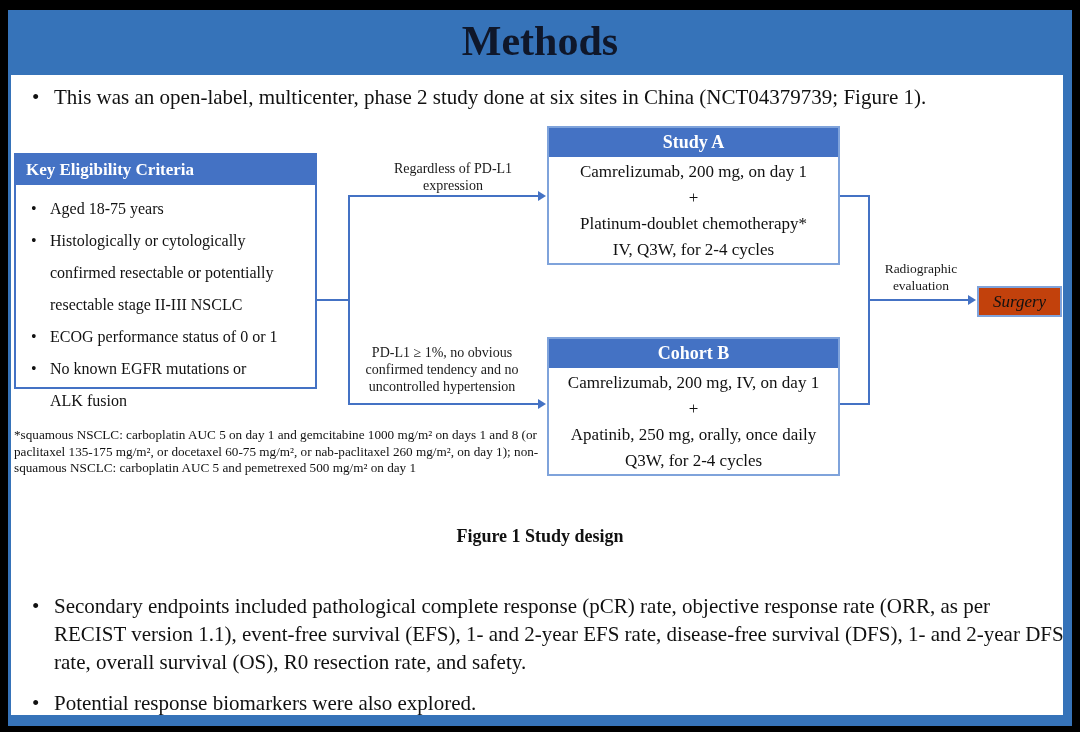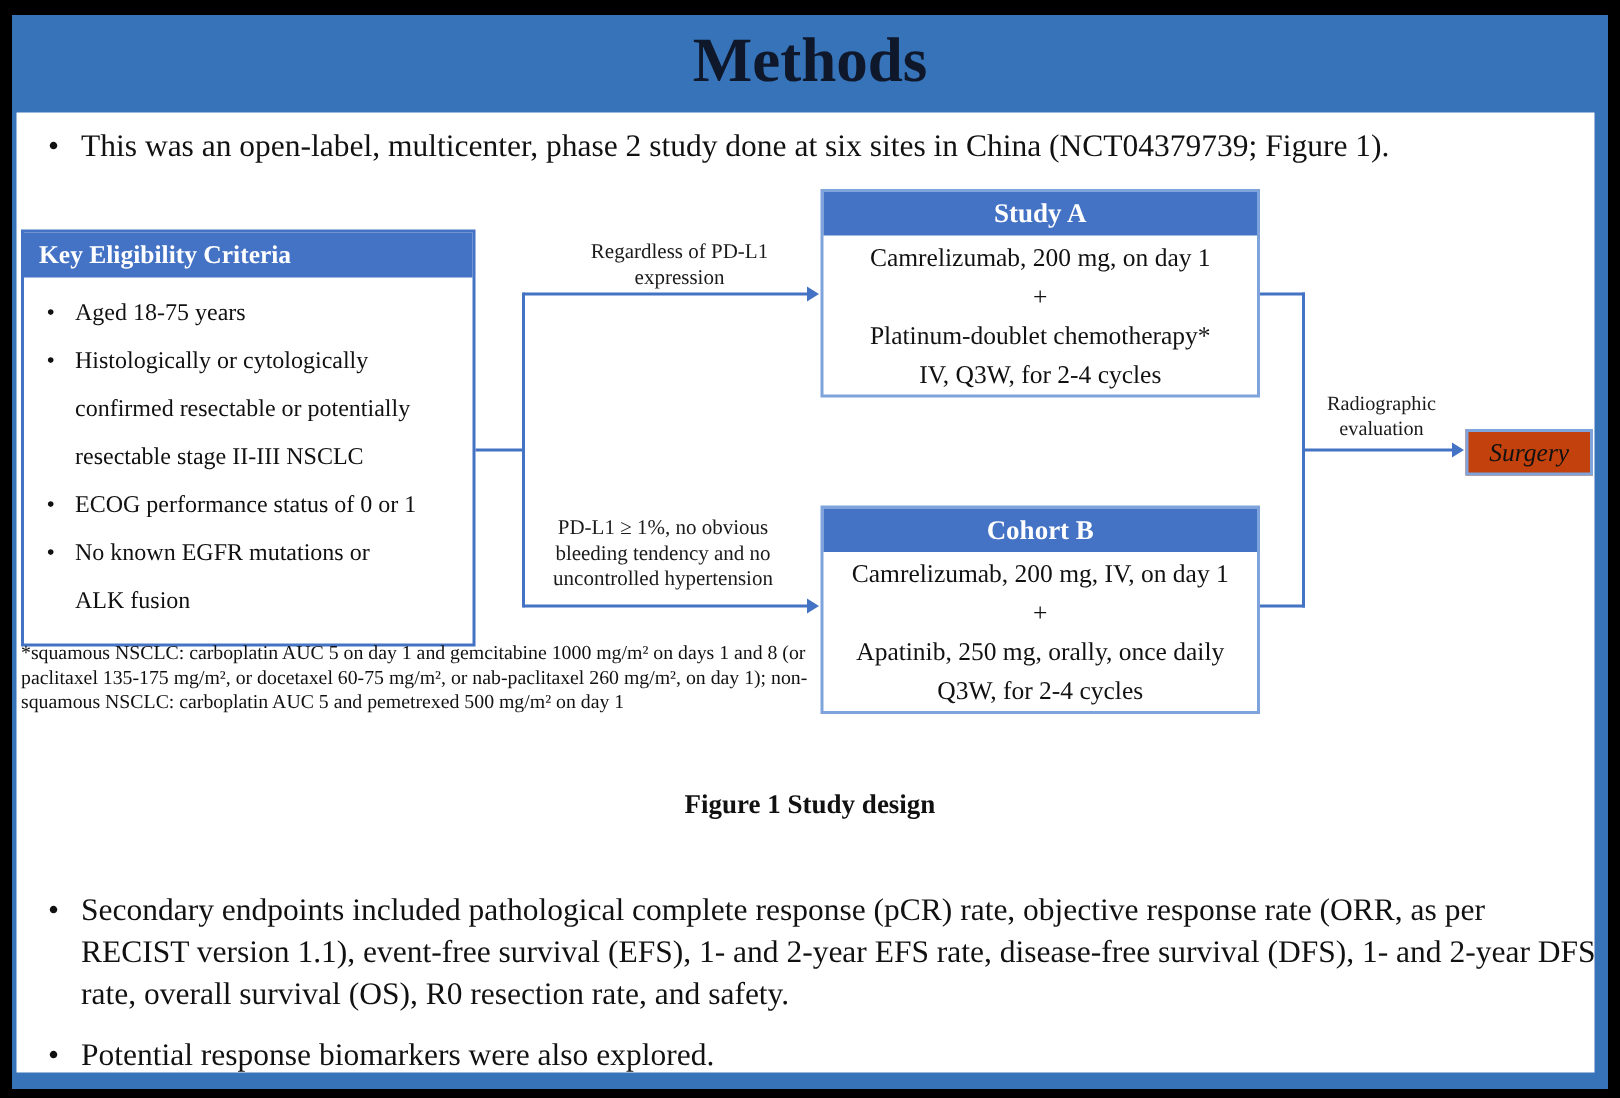--- a/index.html
+++ b/index.html
@@ -36,21 +36,21 @@
   }
   
   .bullet{font-size:21px;line-height:28px;padding-left:26px;}
   .bullet::before{content:"\2022";position:absolute;left:4px;}
   .intro{left:20px;top:73px;width:1028px;}
   .b1{left:20px;top:510px;width:1032px;}
   .b2{left:20px;top:582px;width:1036px;}
   .b3{left:20px;top:679px;width:1000px;}
   
   .keybox{
-    left:6px;top:143px;width:303px;height:278px;
+    left:6px;top:143px;width:303px;height:236px;
     border:2px solid var(--box-border);background:#fff;
   }
   .boxhead{
     background:var(--header-bar);color:#fff;font-weight:bold;
   }
   .keybox .boxhead{font-size:17px;height:30px;line-height:30px;padding-left:10px;}
   .keylist{list-style:none;padding:8px 4px 0 10px;font-size:16px;}
   .keylist li{position:relative;padding-left:24px;line-height:32px;}
   .keylist li::before{content:"\2022";position:absolute;left:5px;}
   .ln{display:block;white-space:nowrap;}
@@ -140,21 +140,21 @@
   <div class="hl stub-b"></div>
   <div class="vl v2"></div>
   <div class="hl arrow arrow-s"></div>
 
   <div class="lbl lbl-a">
     <span class="ln">Regardless of PD-L1</span>
     <span class="ln">expression</span>
   </div>
   <div class="lbl lbl-b">
     <span class="ln">PD-L1 ≥ 1%, no obvious</span>
-    <span class="ln">bleeding tendency and no</span>
+    <span class="ln">confirmed tendency and no</span>
     <span class="ln">uncontrolled hypertension</span>
   </div>
   <div class="lbl lbl-r">
     <span class="ln">Radiographic</span>
     <span class="ln">evaluation</span>
   </div>
 
   <div class="cohort cohortA">
     <div class="boxhead">Study A</div>
     <div class="body">

